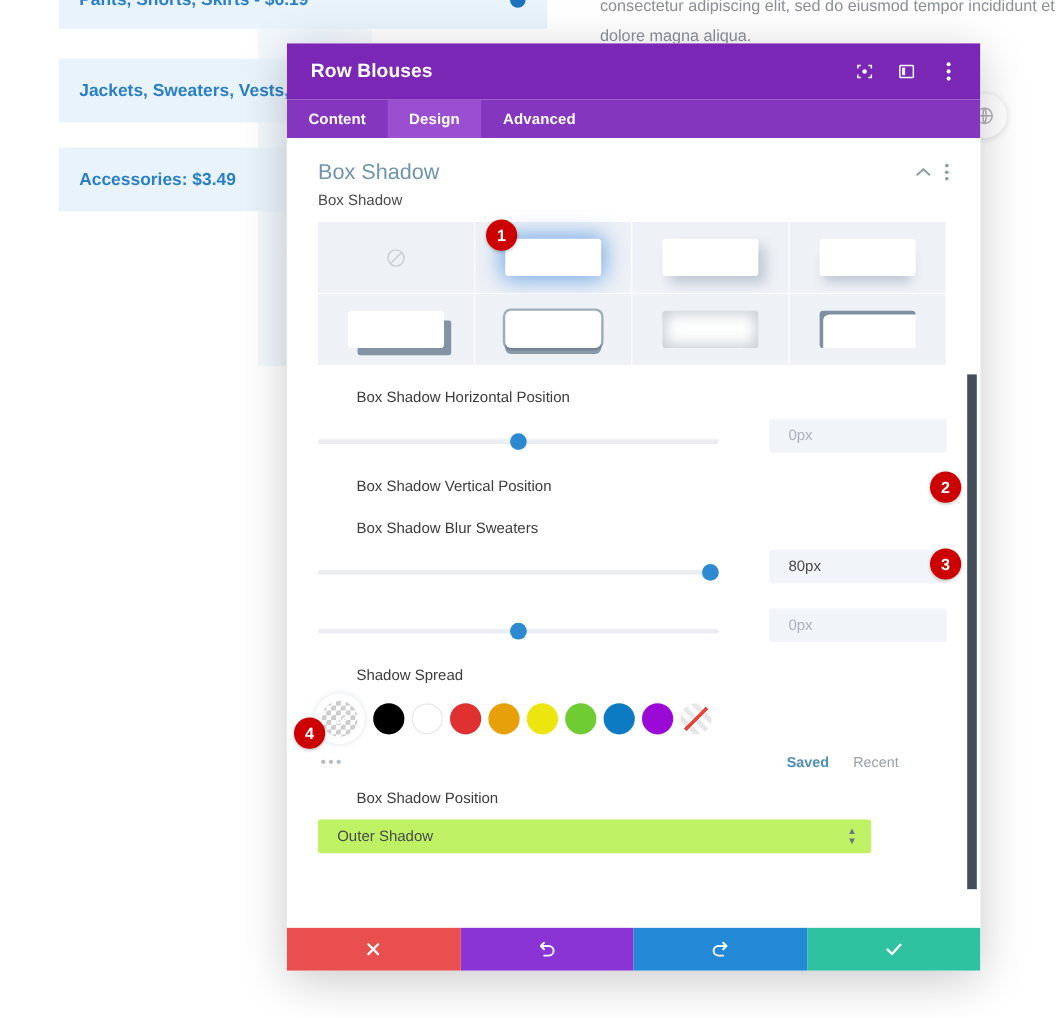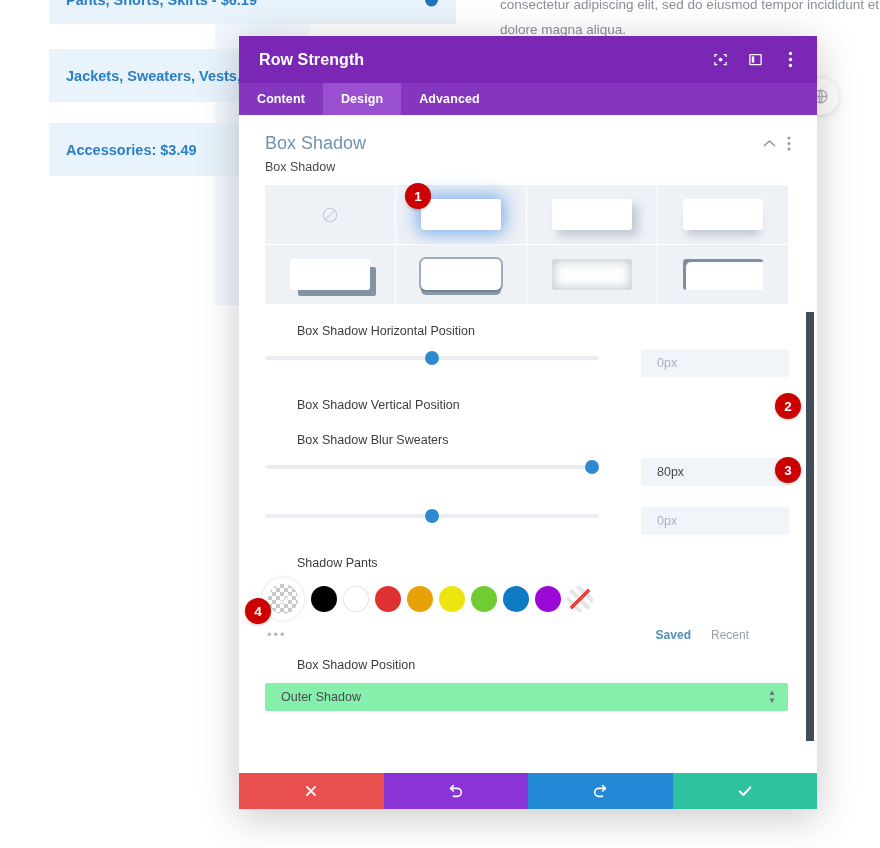--- a/index.html
+++ b/index.html
@@ -113,21 +113,21 @@
   .p0 .none-ico { width:18px;height:18px; opacity:.32; }
   .p1 .card { box-shadow:0 0 18px 3px rgba(74,144,226,.75); }
   .p2 .card { box-shadow:6px 6px 10px rgba(90,110,130,.30); }
   .p3 .card { box-shadow:0 9px 9px -4px rgba(90,110,130,.32); }
   .p4 .card { box-shadow:7px 7px 0 -1px rgba(95,115,135,.75); }
   .p5 .card { box-shadow:0 5px 0 0 rgba(95,115,135,.70), 0 0 0 2px rgba(95,115,135,.55); border-radius:5px; }
   .p6 .card { box-shadow:inset 0 0 12px 2px rgba(95,115,135,.38); }
   .p7 .card { box-shadow:inset 5px 5px 0 -2px rgba(95,115,135,.80); }
 
   
-  .slider-row { display:flex; align-items:flex-start; margin-bottom:2px; }
+  .slider-row { display:flex; align-items:flex-end; margin-bottom:2px; }
   .slider-wrap { position:relative; width:334px; height:18px; display:flex; align-items:center; }
   .slider-track {
     position:absolute; left:0; right:0; height:4px; border-radius:2px;
     background:#eaeef2;
   }
   .slider-thumb {
     position:absolute; width:14px;height:14px;border-radius:50%;
     background:#2d8ad0; transform:translateX(-7px); cursor:pointer;
     box-shadow:0 0 0 0 rgba(0,0,0,0);
   }
@@ -166,21 +166,21 @@
   }
   .palette-footer { display:flex; align-items:center; margin-top:10px; padding-left:2px; }
   .dots-more { color:#b6bcc4; letter-spacing:2px; font-size:13px; cursor:pointer; }
   .pal-links { margin-left:auto; display:flex; gap:20px; padding-right:42px;justify-content:flex-end; }
   .pal-link { font-size:12px; cursor:pointer; }
   .pal-link.active { color:#4f8fb8; font-weight:bold; }
   .pal-link.inactive { color:#9aa1a9; }
 
   
   .select-box {
-    width:523px;height:28px;background:#86efac;border-radius:2px;
+    width:461px;height:28px;background:#bef264;border-radius:2px;
     display:flex;align-items:center;padding:0 12px 0 16px;
     font-size:12.5px;color:#4a4a4a; cursor:pointer;
   }
   .select-box .lbl { flex:1; }
   .select-arrows { display:flex;flex-direction:column;align-items:center;gap:2px; color:#6b7280; }
   .select-arrows i { font-style:normal; font-size:8px; line-height:6px; }
 
   
   .scrollbar {
     position:absolute; right:3px; top:197px;
@@ -236,21 +236,21 @@
       <svg width="17" height="17" viewBox="0 0 24 24" fill="none" stroke="#555" stroke-width="1.8">
         <circle cx="12" cy="12" r="9"></circle>
         <path d="M3 12h18M12 3c2.5 3 2.5 15 0 18M12 3c-2.5 3-2.5 15 0 18"></path>
       </svg>
     </div>
   </div>
 
   <div class="modal">
 
     <div class="modal-header">
-      <div class="modal-title">Row Strength</div>
+      <div class="modal-title">Row Blouses</div>
       <div class="hdr-icons">
         <span class="hdr-ico">
           <svg width="15" height="15" viewBox="0 0 24 24" fill="none" stroke="#fff" stroke-width="2">
             <path d="M3 8V4h4M21 8V4h-4M3 16v4h4M21 16v4h-4"></path>
             <circle cx="12" cy="12" r="3" fill="#fff" stroke="none"></circle>
           </svg>
         </span>
         <span class="hdr-ico">
           <svg width="15" height="15" viewBox="0 0 24 24" fill="none" stroke="#fff" stroke-width="2">
             <rect x="3" y="4" width="18" height="16" rx="1"></rect>
@@ -361,21 +361,21 @@
               <div class="slider-track"></div>
               <div class="slider-thumb" style="left:50%"></div>
             </div>
             <div class="num-box placeholder">
               <span>0px</span>
             </div>
           </div>
         </div>
 
         <div class="field">
-          <div class="field-label strong">Shadow Pants</div>
+          <div class="field-label strong">Shadow Spread</div>
           <div class="palette">
             <div class="sw selected-wrap">
               <div class="checker">
                 <svg width="15" height="15" viewBox="0 0 24 24" fill="none" stroke="#ffffff" stroke-width="2.4">
                   <path d="M17 3l4 4-9 9-4 1 1-4z"></path>
                 </svg>
               </div>
             </div>
             <div class="sw" style="background:#000000"></div>
             <div class="sw white"></div>

